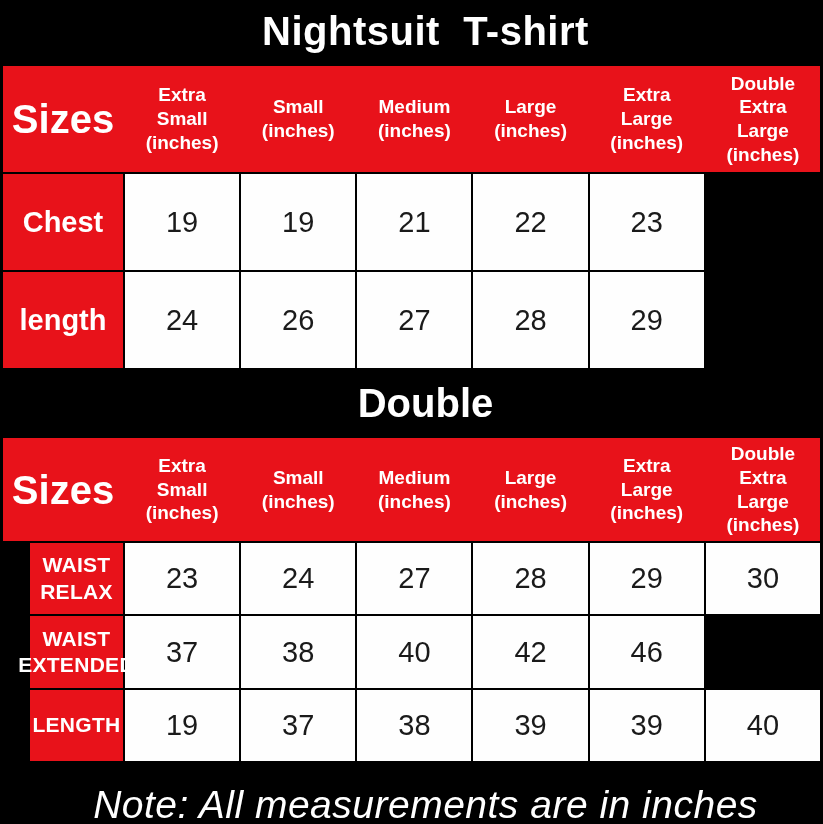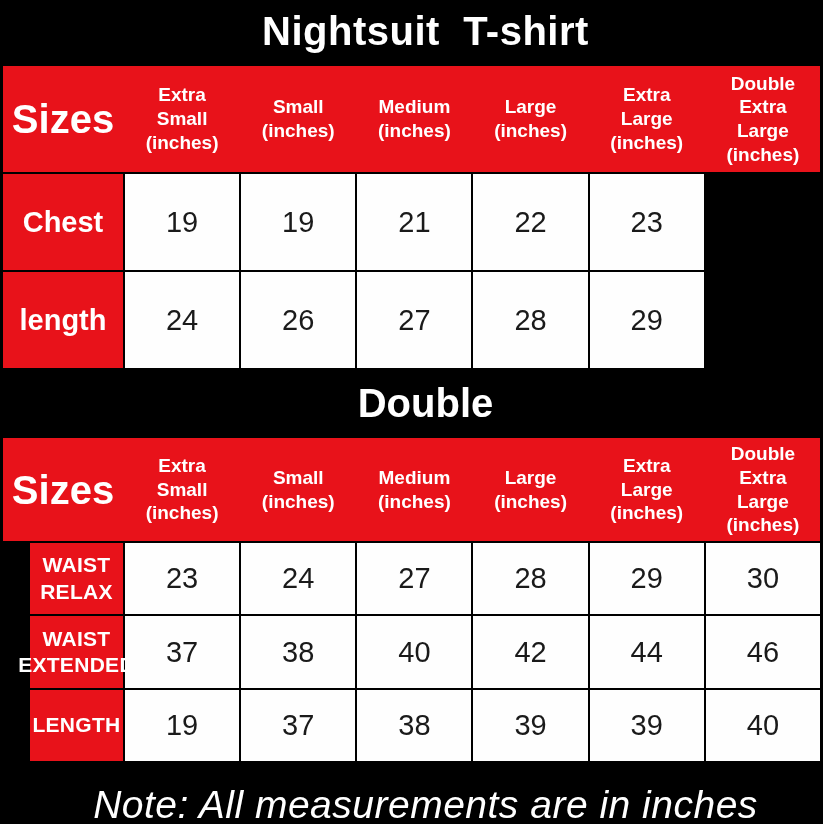--- a/index.html
+++ b/index.html
@@ -161,21 +161,20 @@
       <div class="cell">29</div>
       <div class="cell">30</div>
     </div>
     <div class="row body-row row-waist-extended">
       <div class="cell label-cell">WAIST
 EXTENDED</div>
       <div class="cell">37</div>
       <div class="cell">38</div>
       <div class="cell">40</div>
       <div class="cell">42</div>
-      <div class="cell">44</div>
       <div class="cell">46</div>
     </div>
     <div class="row body-row row-pajama-length">
       <div class="cell label-cell">LENGTH</div>
       <div class="cell">19</div>
       <div class="cell">37</div>
       <div class="cell">38</div>
       <div class="cell">39</div>
       <div class="cell">39</div>
       <div class="cell">40</div>

